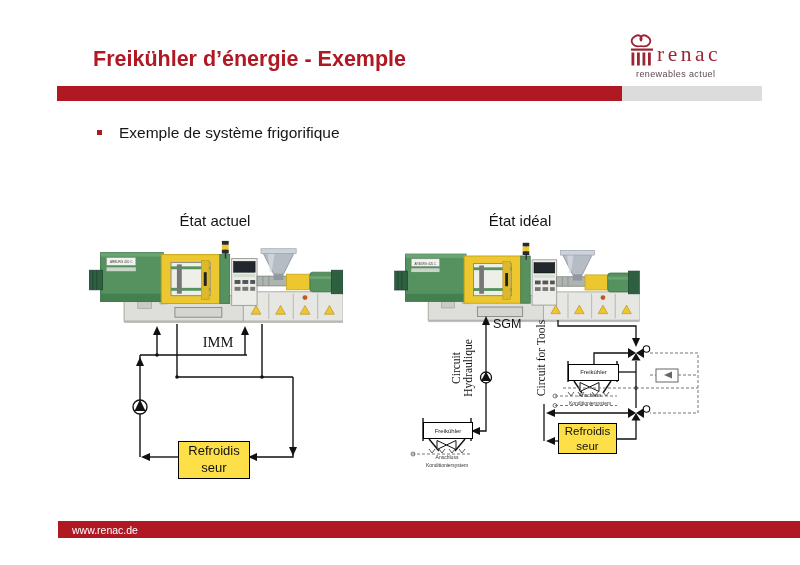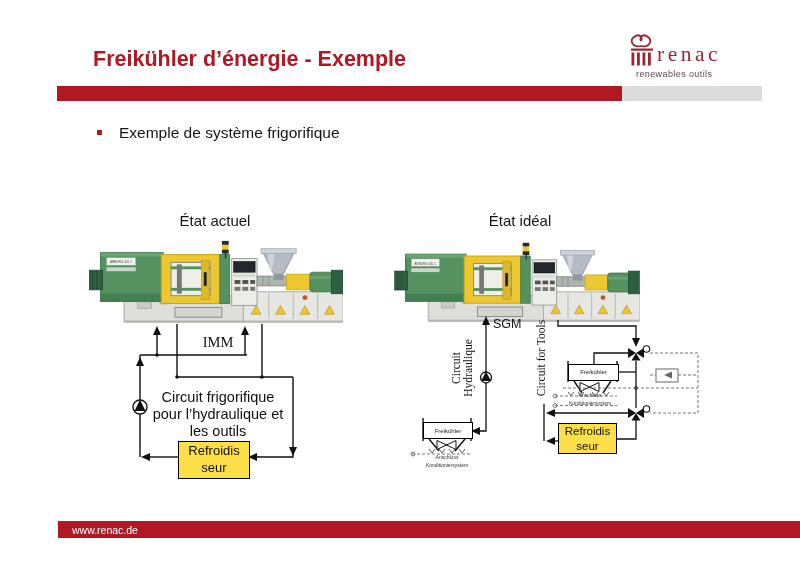--- a/index.html
+++ b/index.html
@@ -40,21 +40,21 @@
 
   <svg class="abs" style="left:628px;top:32px;" width="30" height="36" viewBox="0 0 30 36">
     <path d="M13,14 C5,16 1,9 6,5 C11,1 15,5 13,9 M13,14 C21,16 25,9 20,5 C15,1 11,5 13,9" fill="none" stroke="var(--logo-maroon)" stroke-width="1.8"></path>
     <rect x="3" y="16.5" width="22" height="2.2" fill="var(--logo-maroon)"></rect>
     <rect x="3.5" y="20.5" width="2.8" height="13" fill="var(--logo-maroon)"></rect>
     <rect x="9" y="20.5" width="2.8" height="13" fill="var(--logo-maroon)"></rect>
     <rect x="14.5" y="20.5" width="2.8" height="13" fill="var(--logo-maroon)"></rect>
     <rect x="20" y="20.5" width="2.8" height="13" fill="var(--logo-maroon)"></rect>
   </svg>
   <div class="abs brand" style="left:657px;top:42px;">renac</div>
-  <div class="abs tagline" style="left:636px;top:68.5px;">renewables outils</div>
+  <div class="abs tagline" style="left:636px;top:68.5px;">renewables actuel</div>
 
   <div class="abs bullet-sq" style="left:97px;top:130px;"></div>
   <div class="abs heading ctr" style="left:145px;top:212px;width:140px;">État actuel</div>
 
   <div class="abs bullet-txt" style="left:119px;top:124px;">Exemple de système frigorifique</div>
   <div class="abs heading ctr" style="left:450px;top:212px;width:140px;">État idéal</div>
 
   <svg width="0" height="0" style="position:absolute">
     <symbol id="imm-machine" viewBox="0 0 260 90">
       <rect x="36" y="86" width="224" height="2" fill="#C2C2BD"></rect>
@@ -245,23 +245,20 @@
       <path d="M650,375 H656"></path>
         <path d="M678,375 H698"></path>
     </g>
     <g>
       <rect x="656" y="369" width="22" height="13" fill="#fff" stroke="#666" stroke-width="1"></rect>
       <polygon points="672,371.5 672,378.5 664,375" fill="#666"></polygon>
     </g>
   </svg>
 
   <div class="abs txt serif ctr" style="left:193px;top:334px;width:50px;font-size:14.5px;text-align:center;">IMM</div>
-  <div class="abs txt ctr pre" style="left:148px;top:389px;width:140px;font-size:14.5px;line-height:1.18;">Circuit frigorifique
-pour l’hydraulique et
-les outils</div>
   <div class="abs diagbox pre" style="left:178px;top:441px;width:70px;height:36px;">Refroidis
 seur</div>
 
   <div class="abs txt" style="left:493px;top:317px;font-size:12.5px;">SGM</div>
   <div class="abs txt serif ctr rot" style="left:418px;top:359px;width:82px;height:18px;font-size:11.5px;">Circuit Hydraulique</div>
   <div class="abs txt serif ctr rot" style="left:500px;top:350px;width:86px;height:16px;font-size:11.5px;">Circuit for Tools</div>
 
   <div class="abs fkbox" style="left:423px;top:422px;width:48px;height:15px;">Freikühler</div>
   <div class="abs txt tinytxt ctr" style="left:424px;top:455px;width:46px;">Anschluss</div>
   <div class="abs txt tinytxt ctr" style="left:418px;top:462.5px;width:58px;">Konditioniersystem</div>

